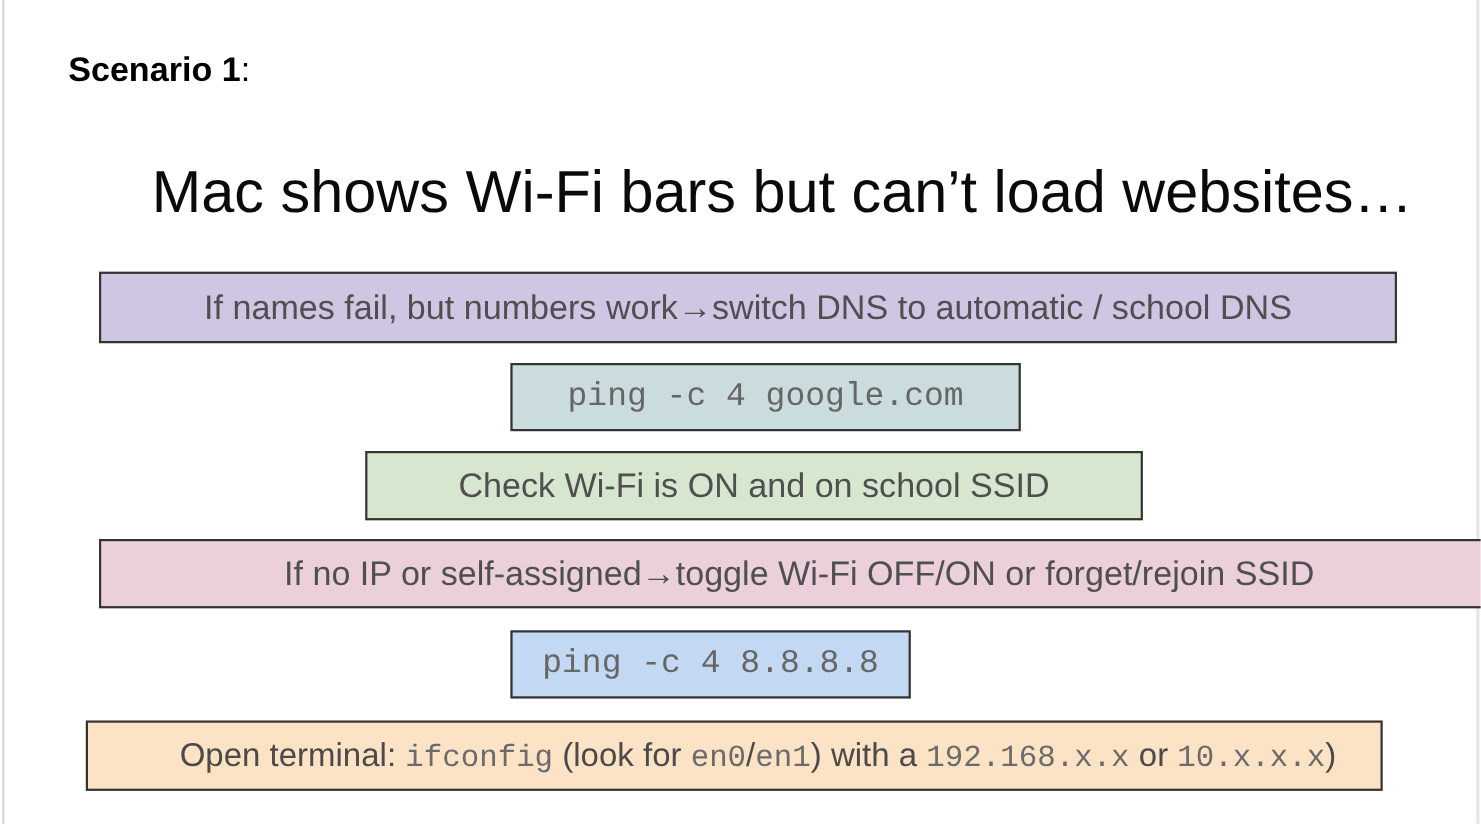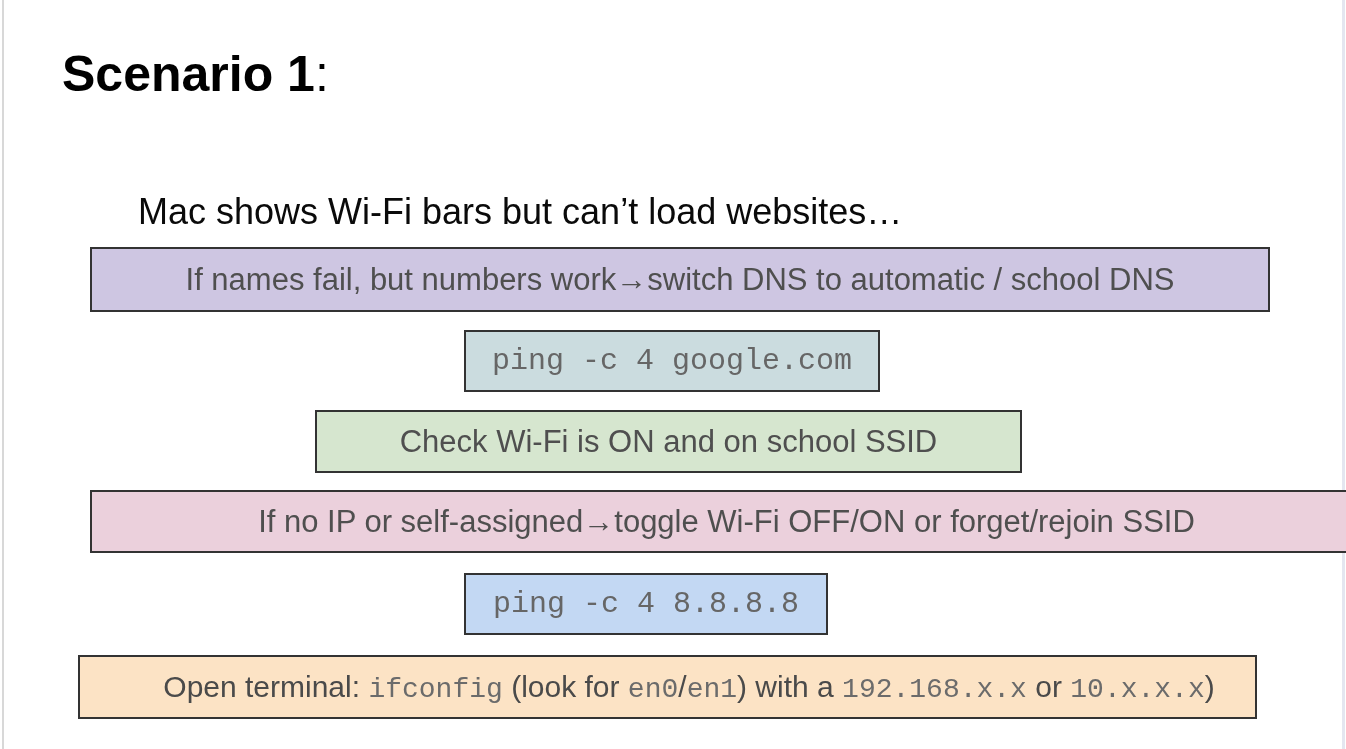--- a/index.html
+++ b/index.html
@@ -11,31 +11,30 @@
     font-family: "Liberation Sans", sans-serif;
   }
   .edge-line {
     position: absolute; top: 0; height: 749px; width: 2px;
   }
   .edge-left  { left: 2px; }
   .edge-right { right: 1px; width: 3px; }
 
   .slide-title {
     position: absolute; left: 62px; top: 46px;
-    font-size: 50px; line-height: 1.15; color: #000000;
+    font-size: 31px; line-height: 1.15; color: #000000;
     white-space: nowrap;
   }
   .slide-title .bold { font-weight: 700; }
   .slide-title .colon { font-weight: 400; }
 
   .slide-subtitle {
     position: absolute; left: 138px; top: 146px;
-    font-size: 36px; line-height: 1.1; color: #0a0a0a;
+    font-size: 54px; line-height: 1.1; color: #0a0a0a;
     white-space: nowrap;
-    margin-top: 46px;
   }
 
   .fbox {
     position: absolute;
     box-sizing: border-box;
     border: 2px solid #333333;
     display: flex; align-items: center; justify-content: center;
     white-space: nowrap;
   }
   .fbox .sans-label { font-size: 31px; color: #4f4f4f; }
@@ -43,21 +42,21 @@
     font-family: "Liberation Mono", monospace;
     font-size: 30px; color: #666666;
   }
   .seg-sans { font-size: 30px; color: #4a4a4a; }
   .seg-mono {
     font-family: "Liberation Mono", monospace;
     font-size: 28px; color: #6b6b6b;
   }
 
   .box-dns     { left: 90px;  top: 247px; width: 1180px; height: 65px; }
-  .box-pingg   { left: 464px; top: 330px; width: 416px;  height: 62px; }
+  .box-pingg   { left: 464px; top: 330px; width: 464px;  height: 62px; }
   .box-wifi    { left: 315px; top: 410px; width: 707px;  height: 63px; }
   .box-toggle  { left: 90px;  top: 490px; width: 1273px; height: 63px; }
   .box-ping8   { left: 464px; top: 573px; width: 364px;  height: 62px; }
   .box-term    { left: 78px;  top: 655px; width: 1179px; height: 64px; padding-left: 43px; }
 </style>
 </head>
 <body>
 
 <div class="edge-line edge-left" style="background-color: rgb(216, 216, 216);"></div>
 
@@ -70,21 +69,21 @@
 <div class="slide-subtitle">Mac shows Wi-Fi bars but can’t load websites…</div>
 
 <div class="fbox box-dns" style="background-color: rgb(206, 198, 226); border-color: rgb(51, 51, 51);">
   <span class="sans-label">If names fail, but numbers work→switch DNS to automatic / school DNS</span>
 </div>
 
 <div class="fbox box-pingg" style="background-color: rgb(203, 220, 223); border-color: rgb(51, 51, 51);">
   <span class="mono-label">ping -c 4 google.com</span>
 </div>
 
-<div class="fbox box-wifi" style="background-color: rgb(214, 230, 207); border-color: rgb(51, 51, 51);">
+<div class="fbox box-wifi" style="background-color: rgb(214, 230, 207); border-color: rgb(51, 51, 51); margin-left: 17px;">
   <span class="sans-label">Check Wi-Fi is ON and on school SSID</span>
 </div>
 
 <div class="fbox box-toggle" style="background-color: rgb(235, 208, 220); border-color: rgb(51, 51, 51);">
   <span class="sans-label">If no IP or self-assigned→toggle Wi-Fi OFF/ON or forget/rejoin SSID</span>
 </div>
 
 <div class="fbox box-ping8" style="background-color: rgb(195, 216, 243); border-color: rgb(51, 51, 51);">
   <span class="mono-label">ping -c 4 8.8.8.8</span>
 </div>

